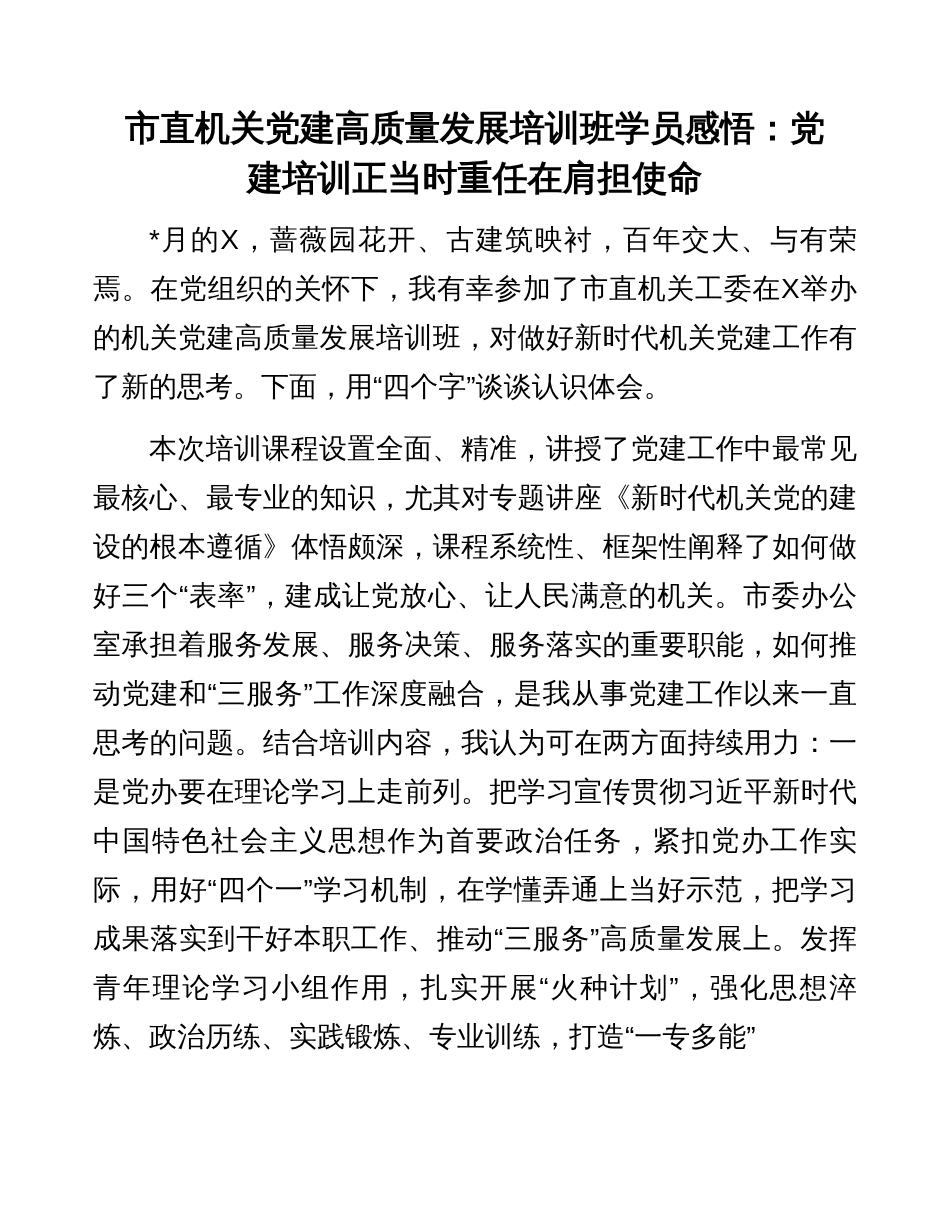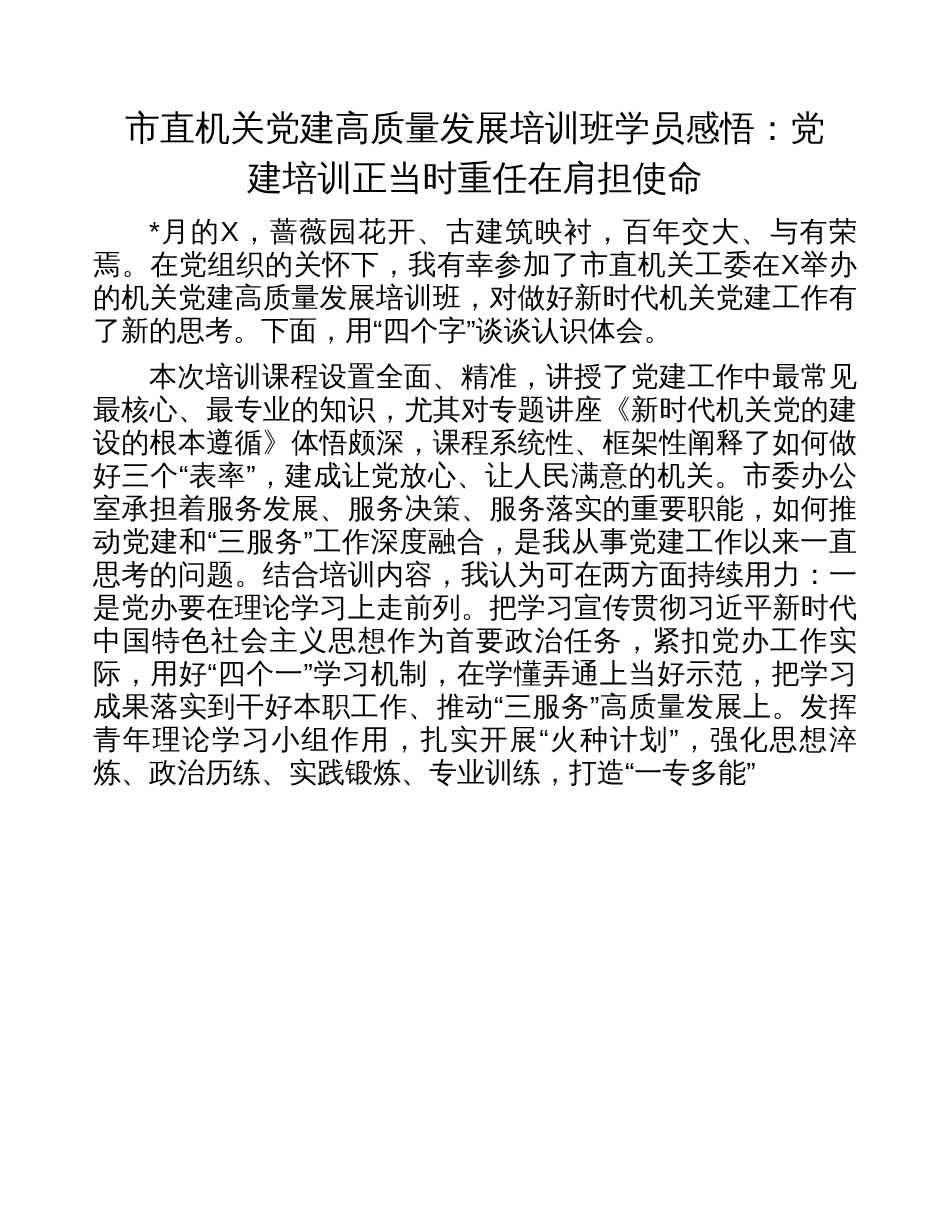--- a/index.html
+++ b/index.html
@@ -18,31 +18,31 @@
 
   .page {
     width: 950px;
     height: 1230px;
     background: #ffffff;
     padding: 103px 93px 0 93px;
   }
 
   .doc-title {
     font-size: 35px;
-    font-weight: normal;
+    font-weight: bold;
     line-height: 50px;
     text-align: center;
     max-width: 724px;
     margin: 0 auto 12px auto;
     color: #000000;
   }
 
   .doc-para {
     font-size: 28px;
-    line-height: 33px;
+    line-height: 49px;
     text-align: justify;
     text-justify: inter-ideograph;
     text-indent: 2em;
     margin: 0 0 13px 0;
     color: #000000;
     word-break: break-all;
   }
 </style>
 </head>
 <body>

